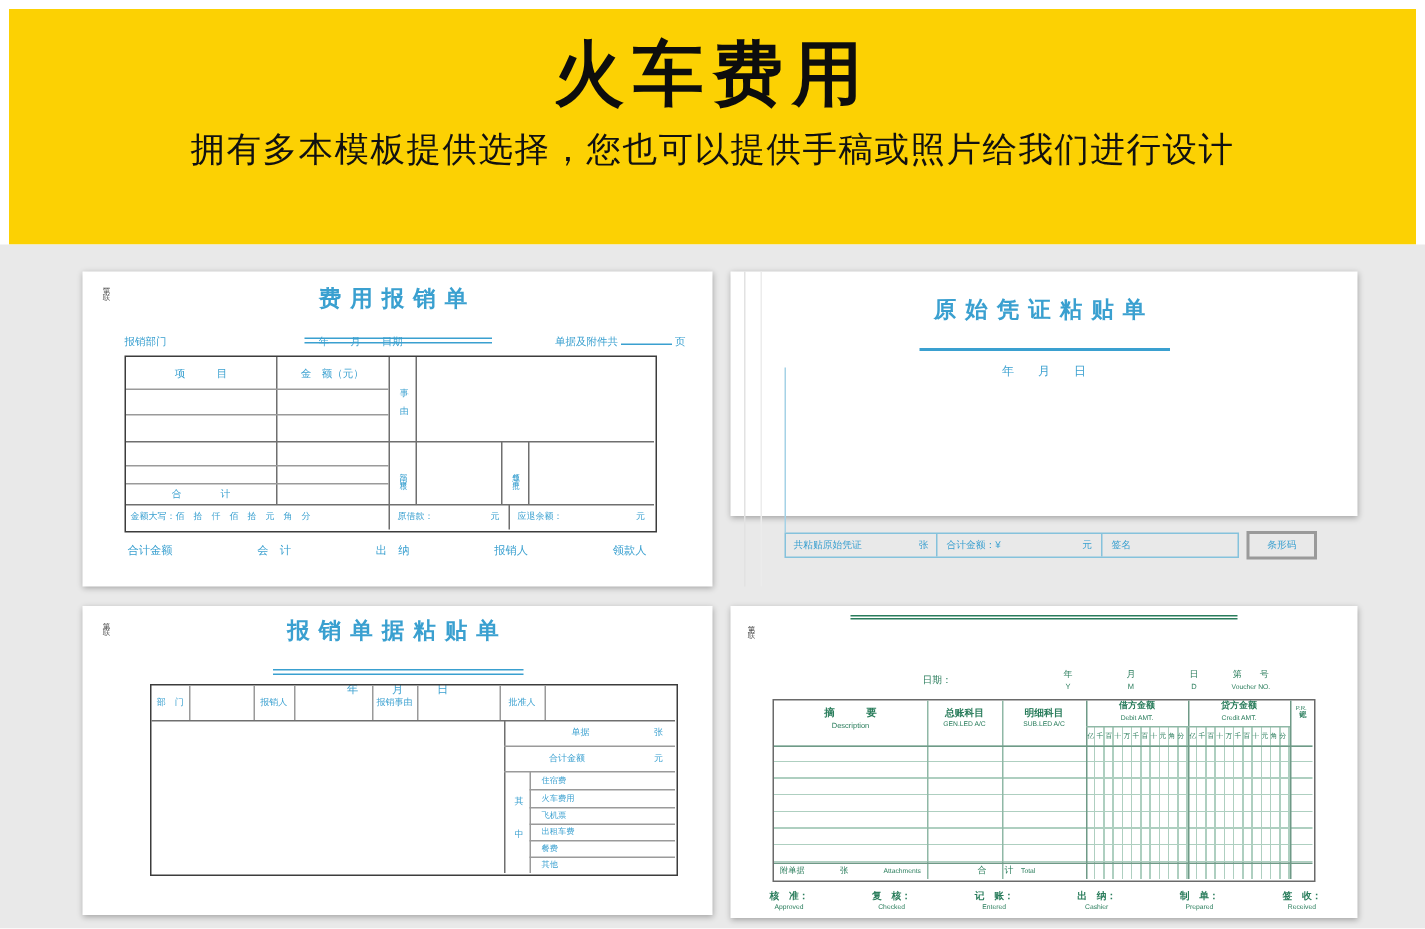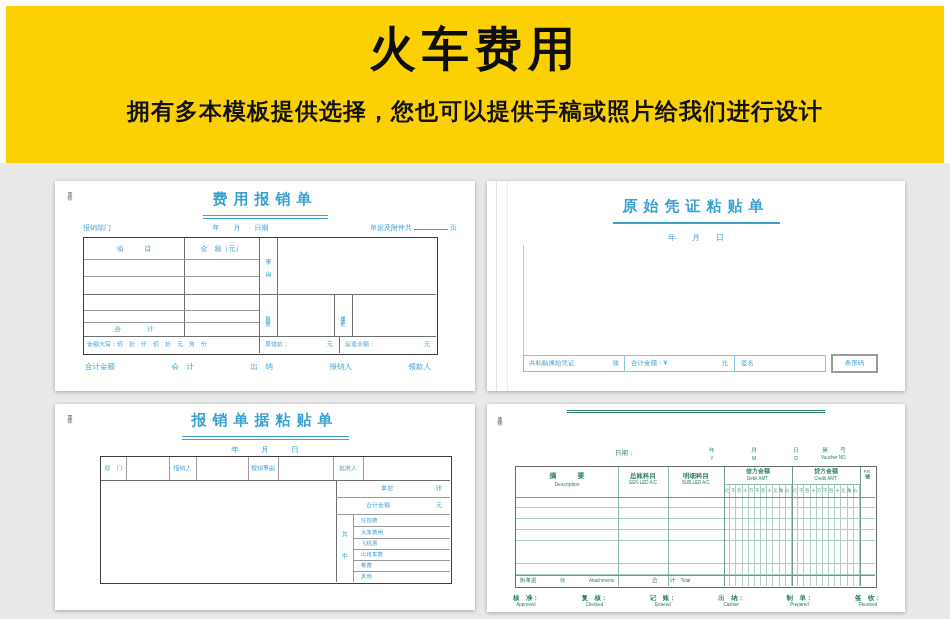--- a/index.html
+++ b/index.html
@@ -3,34 +3,34 @@
 <meta charset="utf-8">
 <style>
   *{margin:0;padding:0;box-sizing:border-box}
   html,body{background:#fff}
   .page{position:relative;width:950px;height:619px;background:#fff;overflow:hidden;
         font-family:"Liberation Sans","DejaVu Sans",sans-serif;color:#222}
   
   .banner{position:absolute;left:6px;top:6px;width:938px;height:157px;
           background:var(--banner-bg,#fcd103);text-align:center}
   .banner-title{margin-top:12px;font-size:47px;font-weight:bold;letter-spacing:6px;color:#0d0d0d}
-  .banner-sub{margin-top:15px;font-size:23px;font-weight:700;letter-spacing:1px;color:#111}
+  .banner-sub{margin-top:3px;font-size:23px;font-weight:400;letter-spacing:1px;color:#111}
   
   .forms-area{position:absolute;left:0;top:163px;width:950px;height:456px;background:var(--page-bg,#e9e9e9)}
   .card{position:absolute;background:#fff;box-shadow:0 1px 4px rgba(0,0,0,.3)}
   .c1{left:55px;top:18px;width:420px;height:210px}
-  .c2{left:487px;top:18px;width:418px;height:210px}
+  .c2{left:487px;top:18px;width:418px;height:163px}
   .c3{left:55px;top:241px;width:420px;height:206px}
   .c4{left:487px;top:241px;width:418px;height:208px}
   .abs{position:absolute}
   .blue{color:var(--form-blue,#3aa0d0)}
   .green{color:var(--form-green,#2a7d5c)}
   
   .f-title-wrap{text-align:center}
-  .f-title{display:inline-block;font-weight:bold;font-size:15px;letter-spacing:6px;padding:0 10px 6px 10px}
+  .f-title{display:inline-block;font-weight:bold;font-size:15px;letter-spacing:6px;padding:0 10px 16px 10px}
   .dbl{border-bottom:4px double var(--form-blue,#3aa0d0)}
   .sgl{border-bottom:2px solid var(--form-blue,#3aa0d0)}
   .f-date{text-align:center;font-size:8px;margin-top:8px}
   
   .copy{position:absolute;writing-mode:vertical-rl;text-orientation:upright;font-size:5px;
         letter-spacing:2px;color:#555}
   
   .vl{position:absolute;width:1px;background:#6f6f6f}
   .hl{position:absolute;height:1px;background:#6f6f6f}
   .vl.lt,.hl.lt{background:#9a9a9a}

